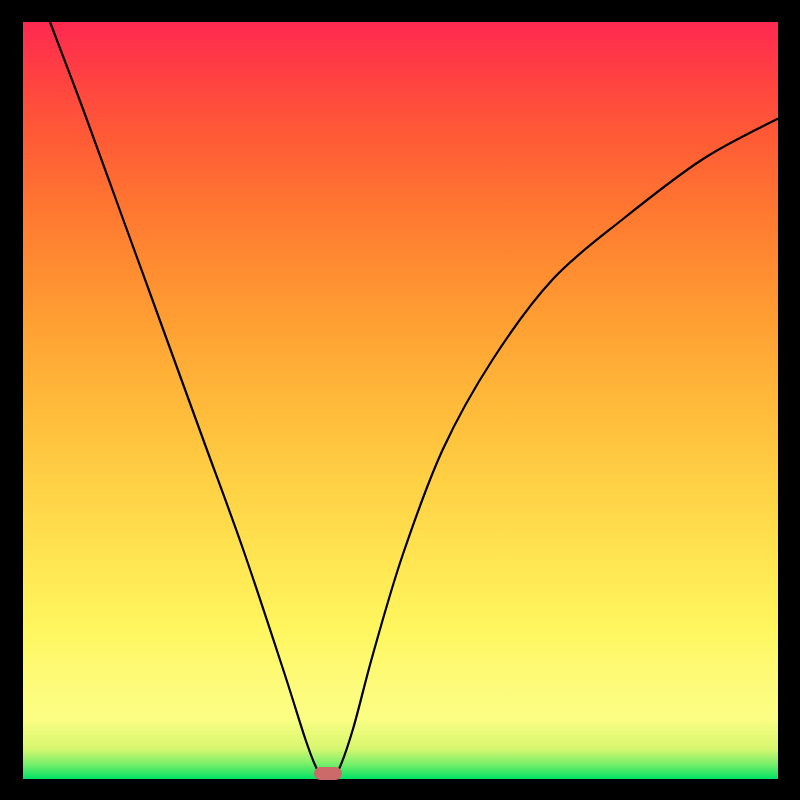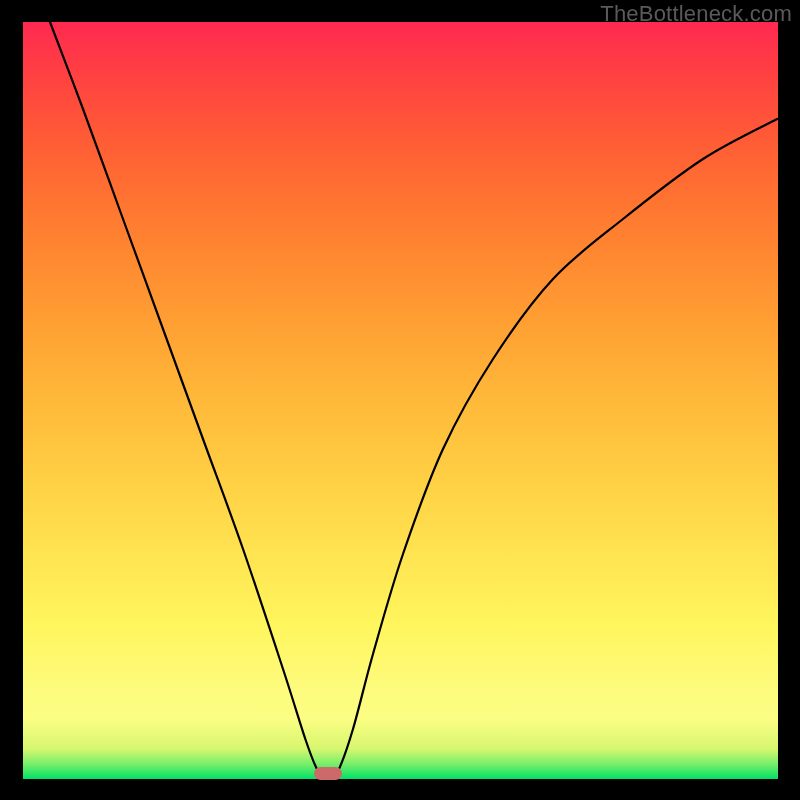--- a/index.html
+++ b/index.html
@@ -75,14 +75,13 @@
 
   <div class="plot">
 
     <svg class="curve" viewBox="0 0 755 757" preserveAspectRatio="none">
       <path id="curve-path" fill="none" stroke="#000" stroke-width="2.2" stroke-linecap="round" stroke-linejoin="round" d="M 27 0 C 32.5 14.5, 47.8 54.2, 60.0 87.0 C 72.2 119.8, 86.7 160.3, 100.0 197.0 C 113.3 233.7, 126.7 270.3, 140.0 307.0 C 153.3 343.7, 166.7 380.3, 180.0 417.0 C 193.3 453.7, 206.7 488.7, 220.0 527.0 C 233.3 565.3, 249.5 615.0, 260.0 647.0 C 270.5 679.0, 277.2 702.0, 283.0 719.0 C 288.8 736.0, 291.3 742.7, 295.0 749.0 C 298.7 755.3, 301.7 757.0, 305.0 757.0 C 308.3 757.0, 310.8 757.3, 315.0 749.0 C 319.2 740.7, 324.2 726.5, 330.0 707.0 C 335.8 687.5, 341.7 661.2, 350.0 632.0 C 358.3 602.8, 368.3 566.2, 380.0 532.0 C 391.7 497.8, 405.0 459.5, 420.0 427.0 C 435.0 394.5, 451.7 365.3, 470.0 337.0 C 488.3 308.7, 508.3 280.3, 530.0 257.0 C 551.7 233.7, 575.0 217.0, 600.0 197.0 C 625.0 177.0, 654.3 153.7, 680.0 137.0 C 705.7 120.3, 741.7 103.7, 754.0 97.0"></path>
     </svg>
 
     <div class="marker" style="left:291px; top:745px;"></div>
   </div>
 
-  <div class="watermark">TheBottleneck.com</div>
 </div>
 
 </body></html>

